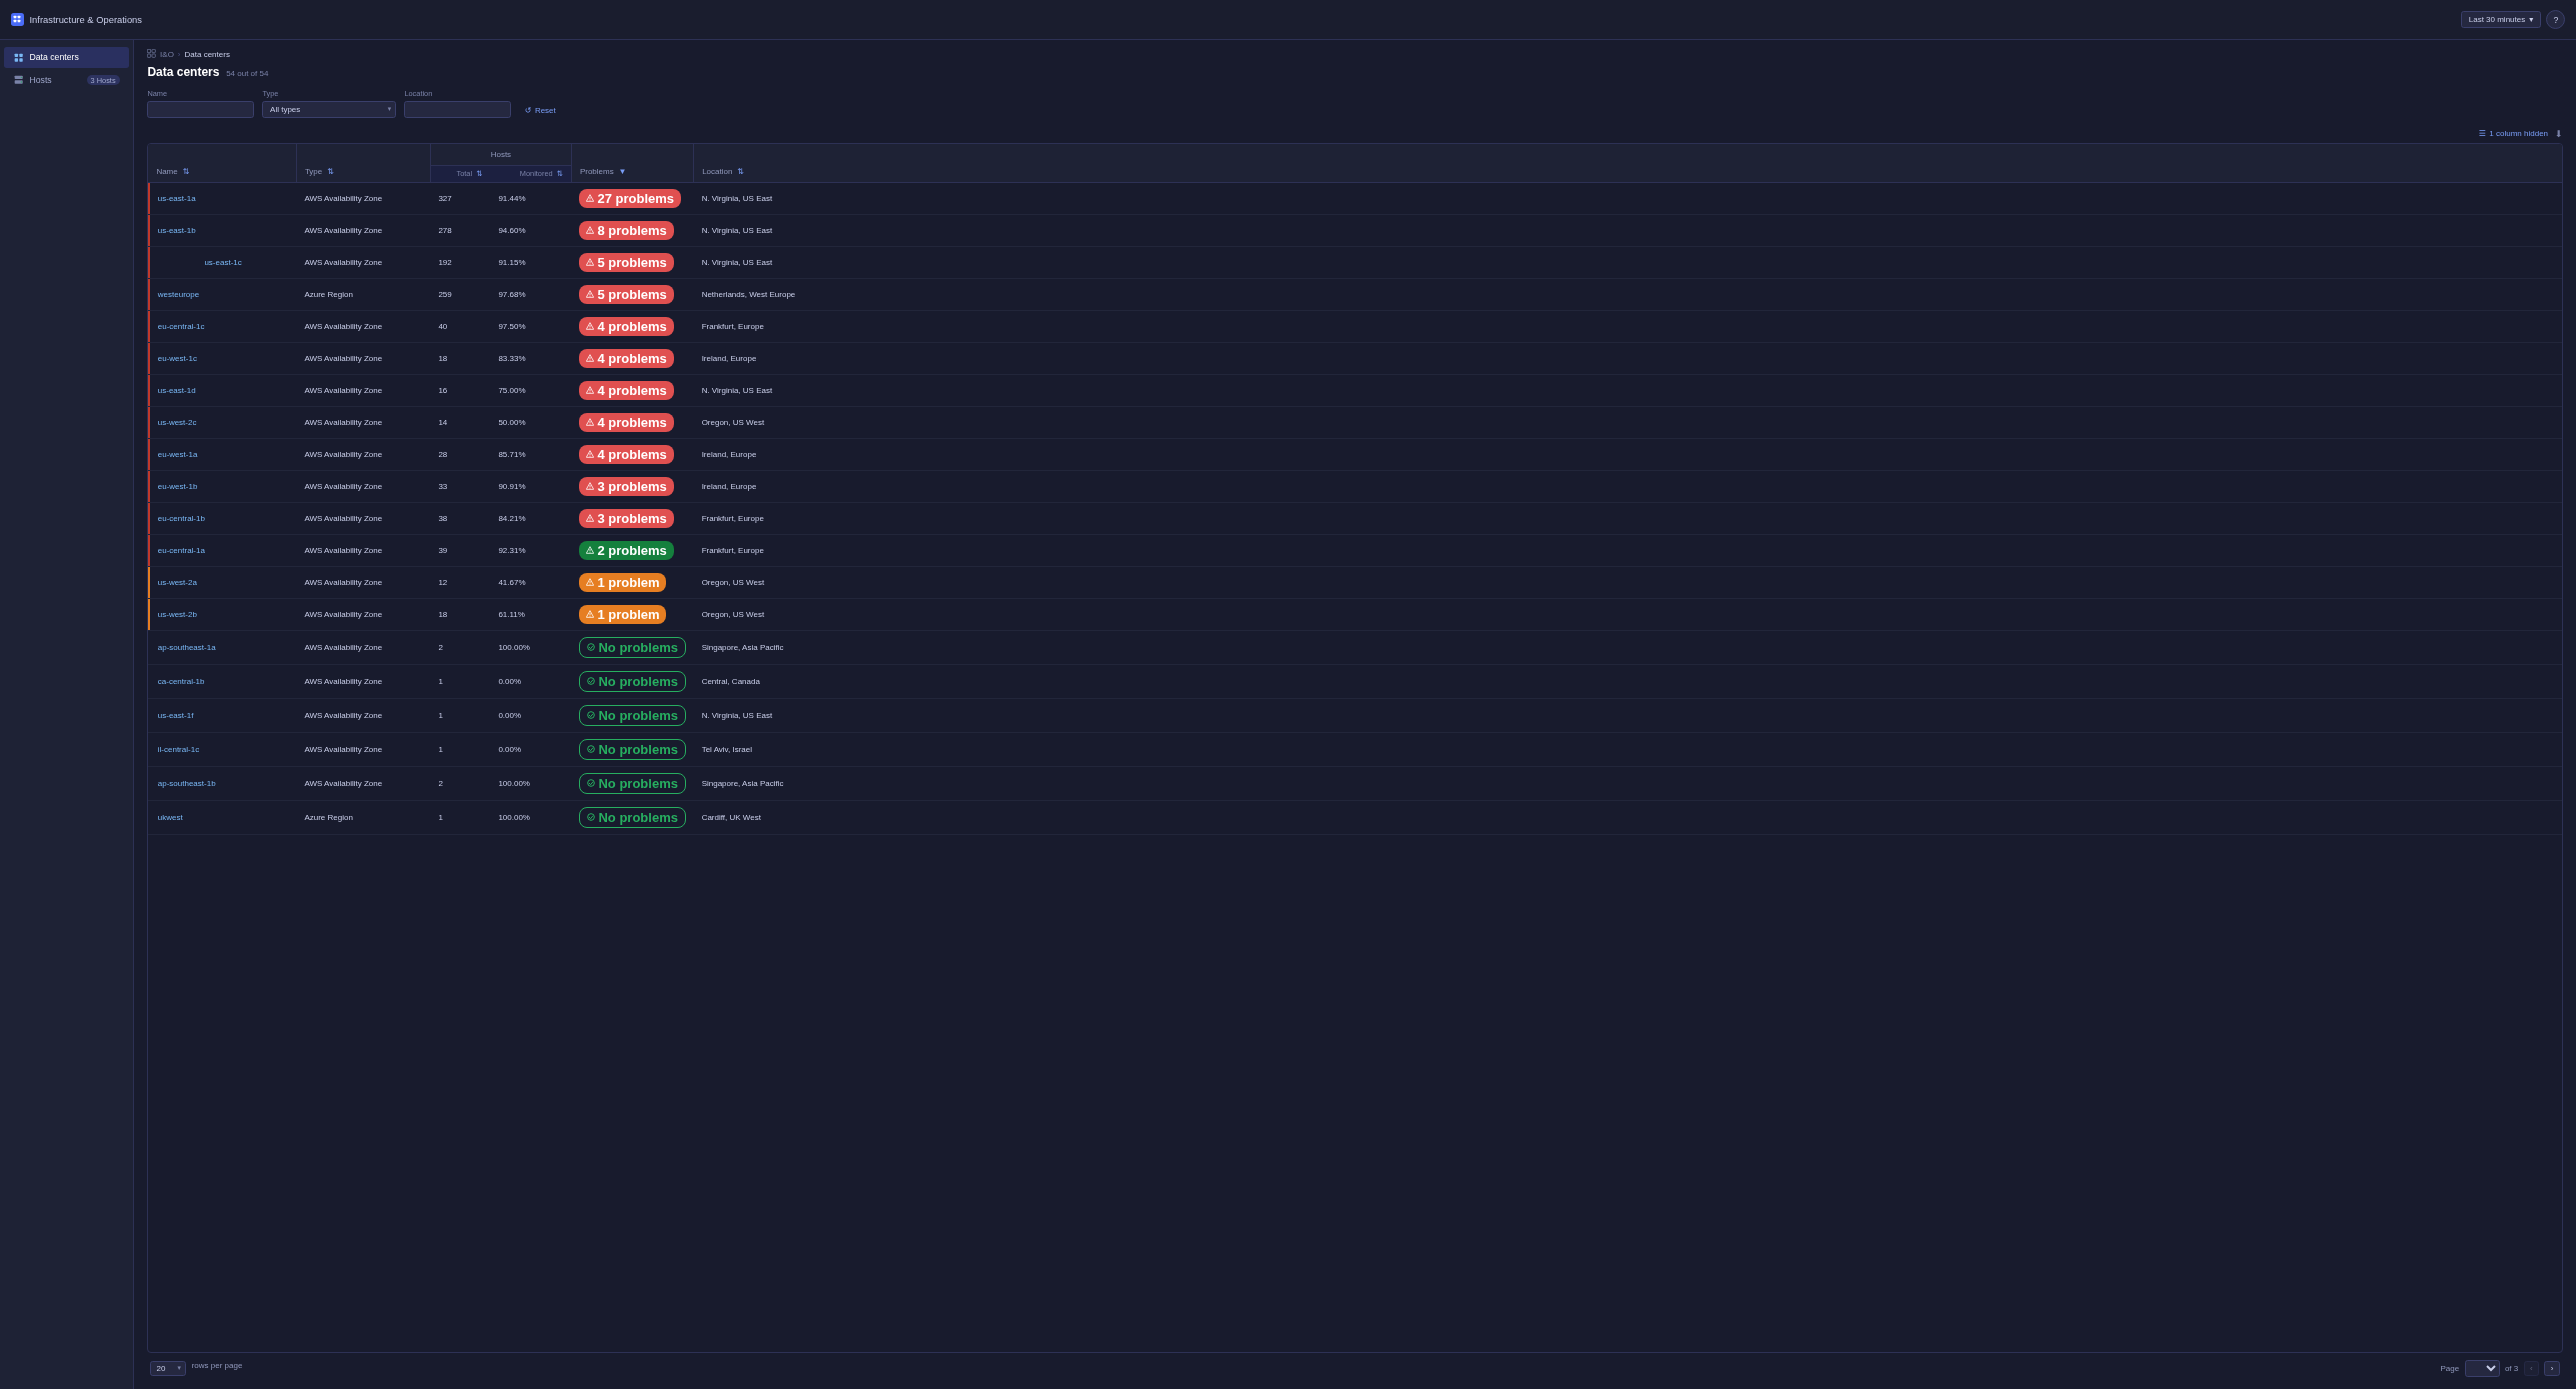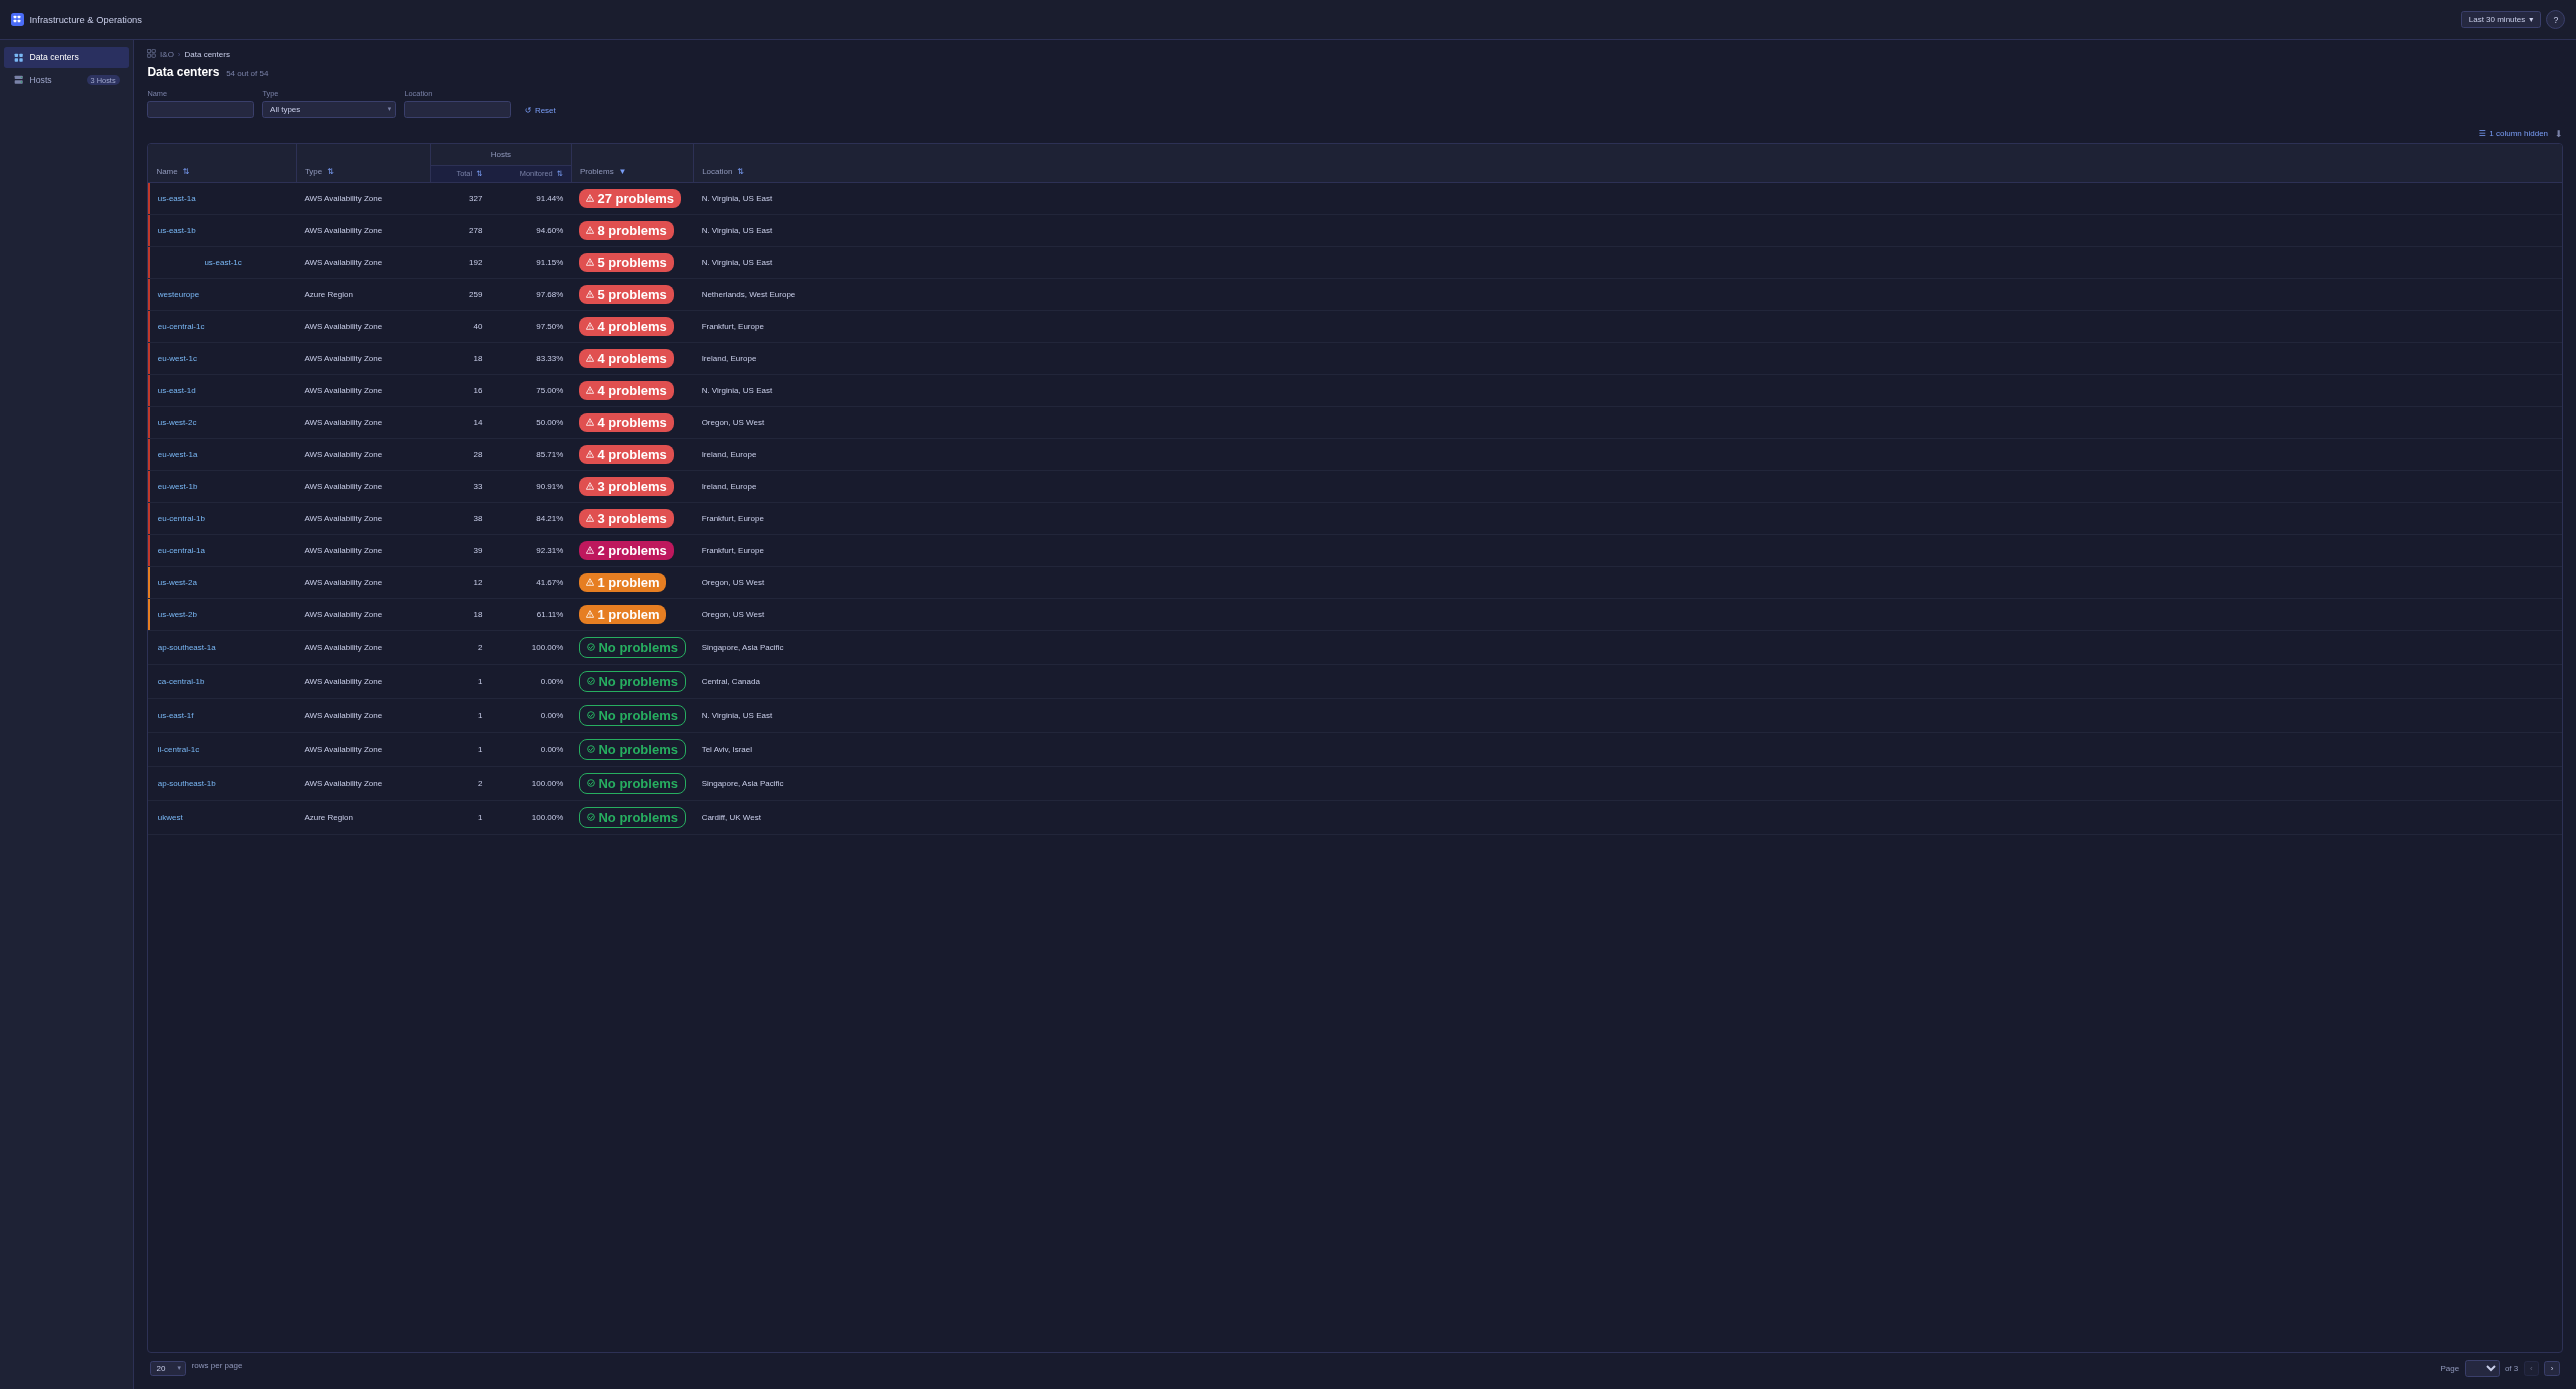--- a/index.html
+++ b/index.html
@@ -267,21 +267,21 @@
       color: #c8cde8;
     }
     td.name-cell {
       position: relative;
       padding-left: 9.4px;
     }
     .name-text {
       color: #7ab8f5;
       cursor: pointer;
     }
-    .num-cell { text-align: right; }
+    .num-cell { }
     
     .badge {
       display: inline-flex;
       align-items: center;
       gap: 3.4px;
       padding: 2px 6.7px;
       border-radius: 8px;
       font-size: 13px;
       font-weight: 600;
       white-space: nowrap;
@@ -676,21 +676,21 @@
                     </svg>
         3 problems
       </span></td>
                 <td>Frankfurt, Europe</td>
               </tr>
               <tr>
                 <td class="name-cell" style="position: relative; padding-left: 9.4px;"><span style="display:inline-block;width:2px;background:#c0392b;position:absolute;left:0;top:0;bottom:0;"></span><span class="name-text">eu-central-1a</span></td>
                 <td>AWS Availability Zone</td>
                 <td class="num-cell">39</td>
                 <td class="num-cell">92.31%</td>
-                <td><span class="badge badge-problem" style="background:#be185d">
+                <td><span class="badge badge-problem" style="background:#15803d">
         <svg width="8" height="8" viewBox="0 0 12 12">
                       <polygon points="6,1 11.5,11 0.5,11" fill="none" stroke="white" stroke-width="1.2"></polygon>
                       <line x1="6" y1="4.5" x2="6" y2="8" stroke="white" stroke-width="1.2"></line>
                       <circle cx="6" cy="9.5" r="0.7" fill="white"></circle>
                     </svg>
         2 problems
       </span></td>
                 <td>Frankfurt, Europe</td>
               </tr>
               <tr>

